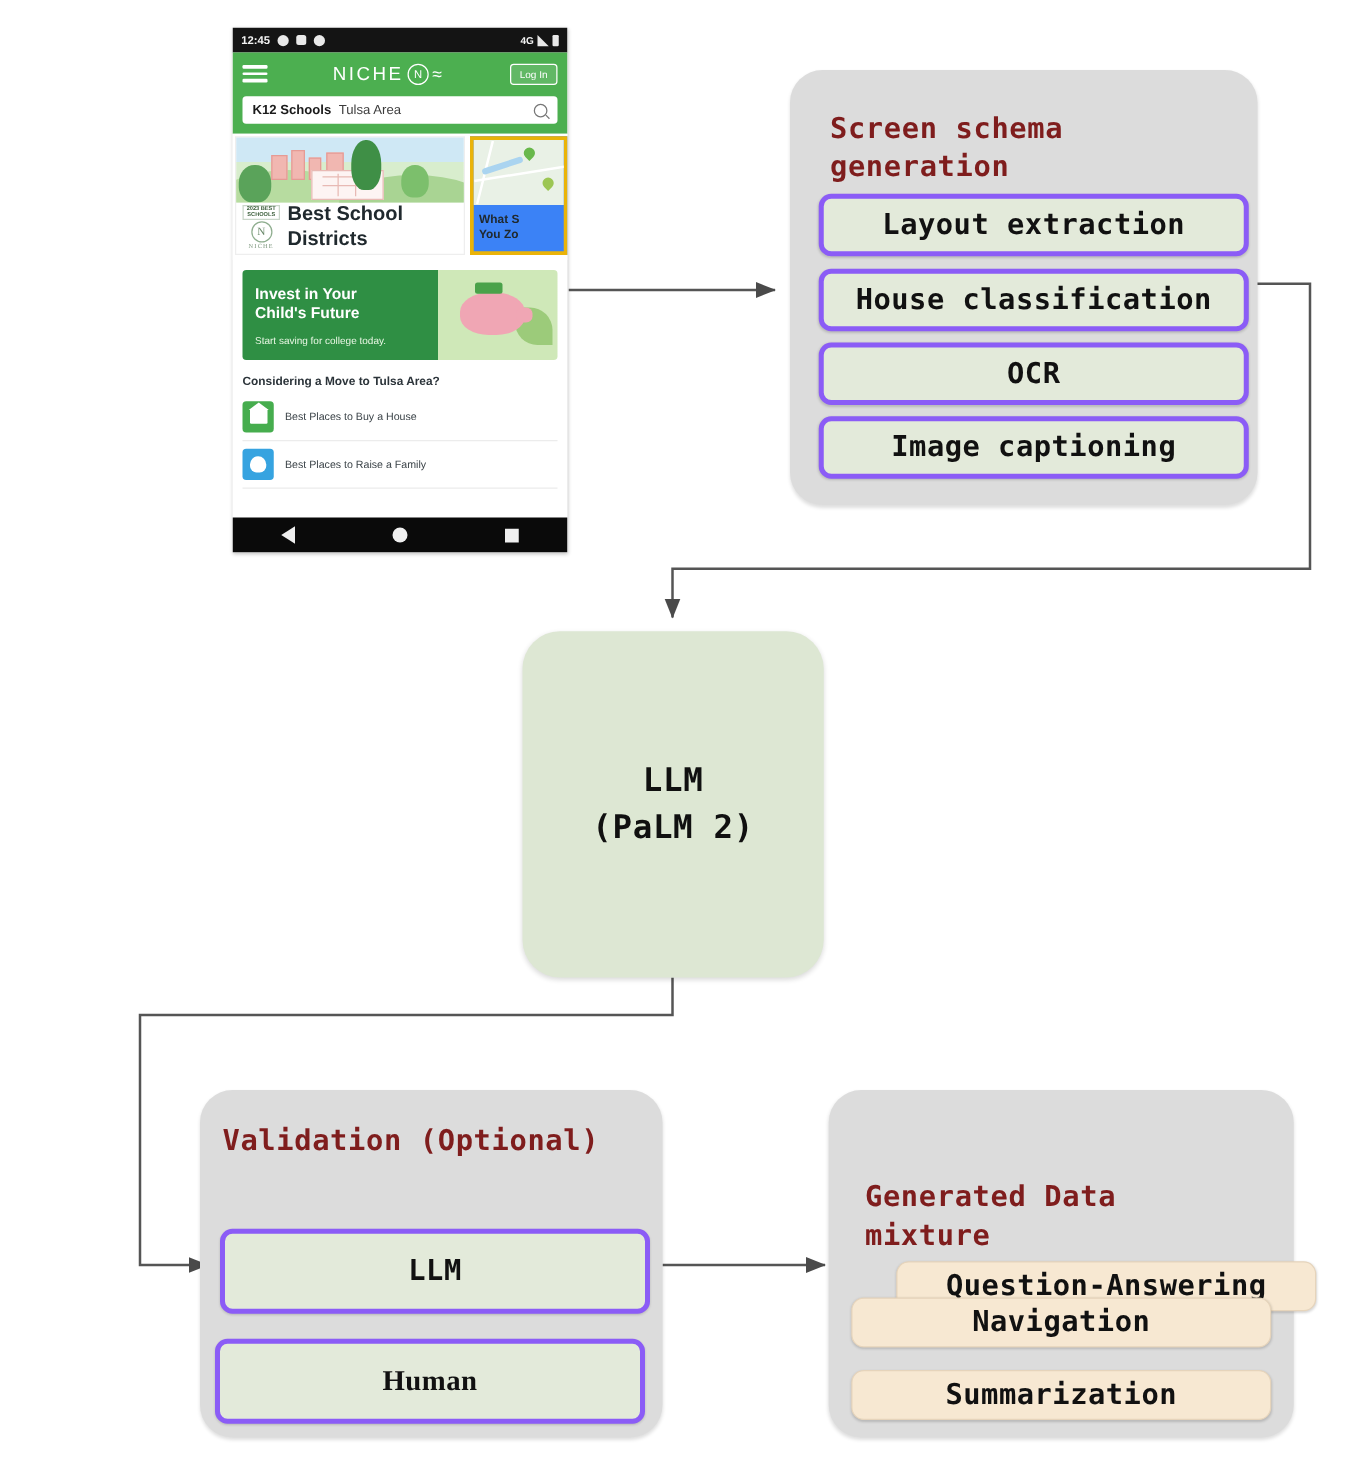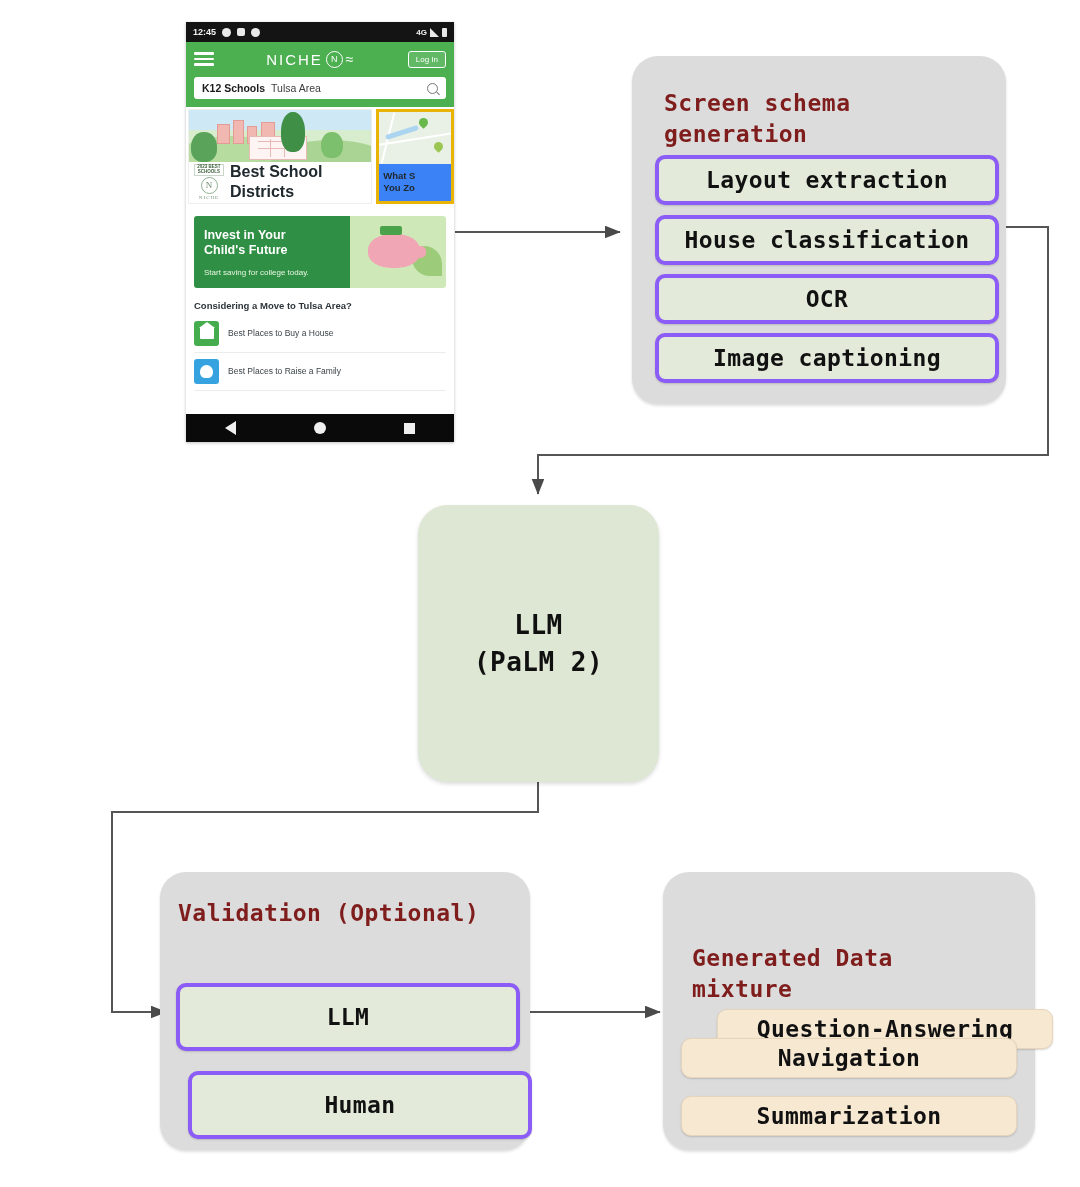--- a/index.html
+++ b/index.html
@@ -297,21 +297,21 @@
   <div class="pill green" style="left:655px;top:274px;width:336px;height:42px;">OCR</div>
   <div class="pill green" style="left:655px;top:333px;width:336px;height:42px;">Image captioning</div>
 
   <div class="llmnode" style="left:418px;top:505px;width:241px;height:277px;">LLM
 (PaLM 2)</div>
 
   <div class="groupbox" style="left:160px;top:872px;width:370px;height:278px;">
   </div>
   <div class="group-title" style="left:178px;top:898px;width:340px;">Validation (Optional)</div>
   <div class="pill green" style="left:176px;top:983px;width:336px;height:60px;">LLM</div>
-  <div class="pill green" style="left:188px;top:1071px;width:336px;height:60px;">Human</div>
+  <div class="pill green" style="left:172px;top:1071px;width:336px;height:60px;font-family:Liberation Serif, serif;">Human</div>
 
   <div class="groupbox" style="left:663px;top:872px;width:372px;height:278px;">
   </div>
   <div class="group-title" style="left:692px;top:898px;width:330px;margin-top:45px;">Generated Data
 mixture</div>
   <div class="pill orange" style="left:681px;top:1009px;width:334px;height:38px;margin-left:36px;">Question-Answering</div>
   <div class="pill orange" style="left:681px;top:1038px;width:334px;height:38px;">Navigation</div>
   <div class="pill orange" style="left:681px;top:1096px;width:334px;height:38px;">Summarization</div>
 
 </div>

